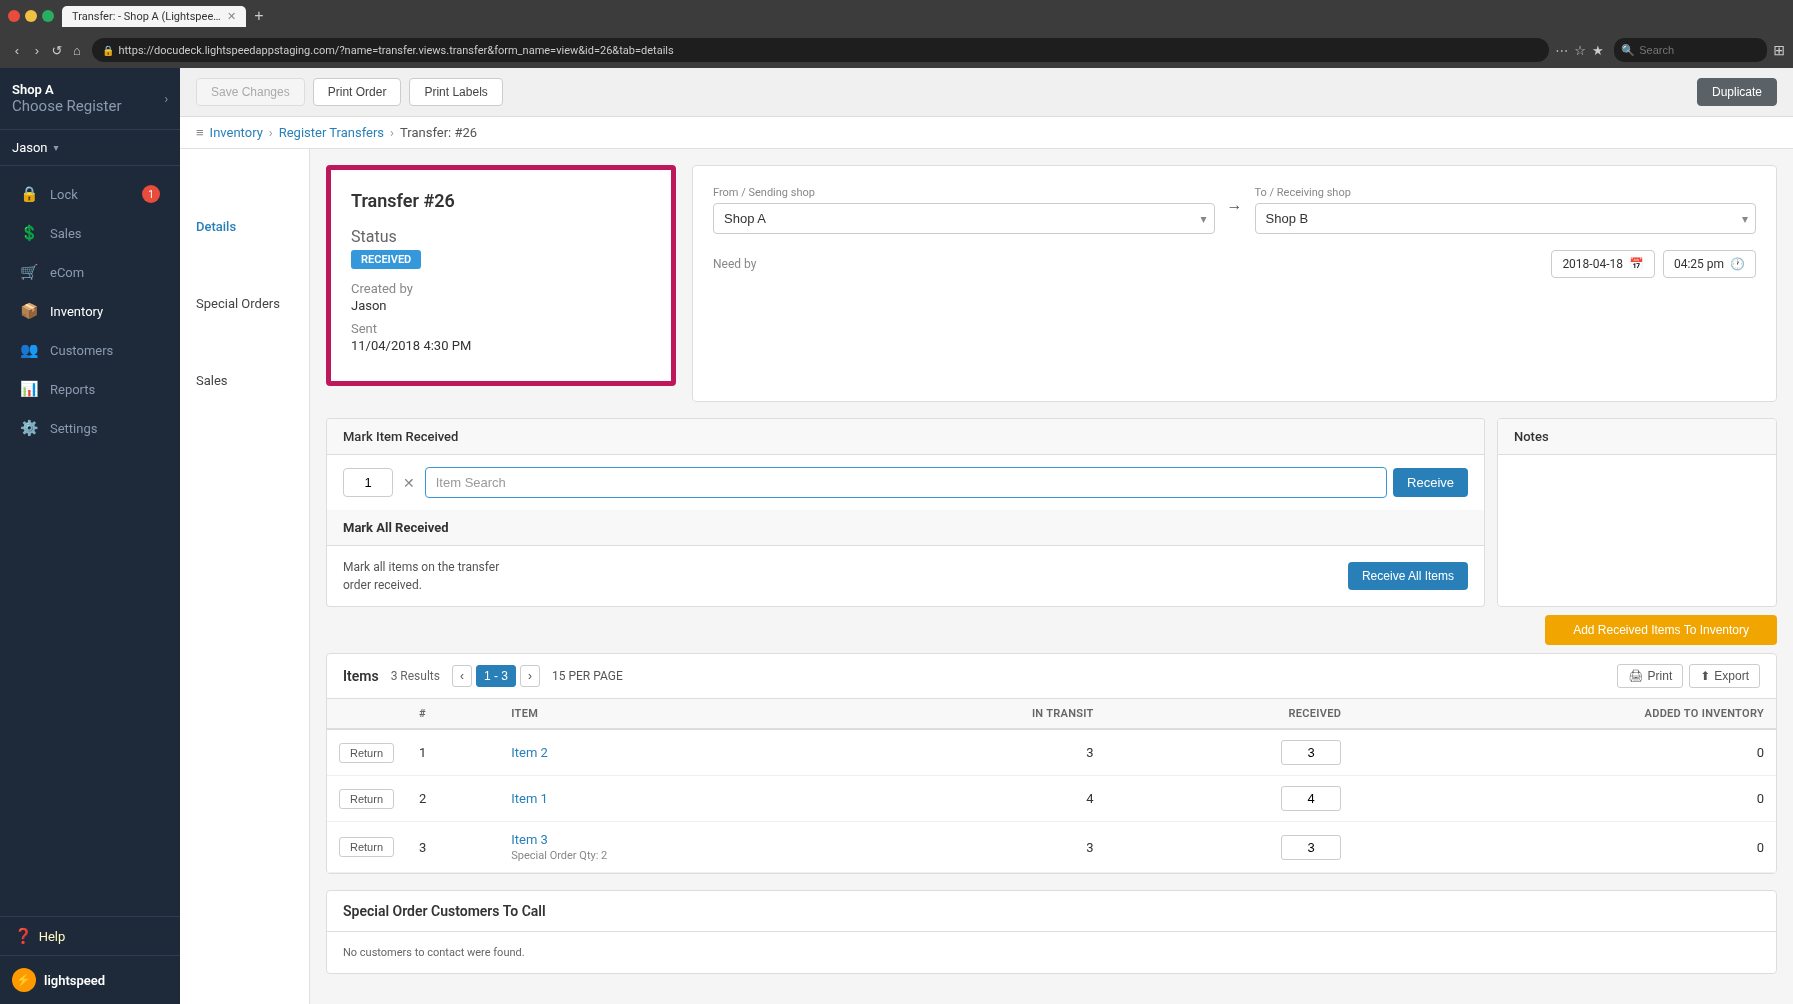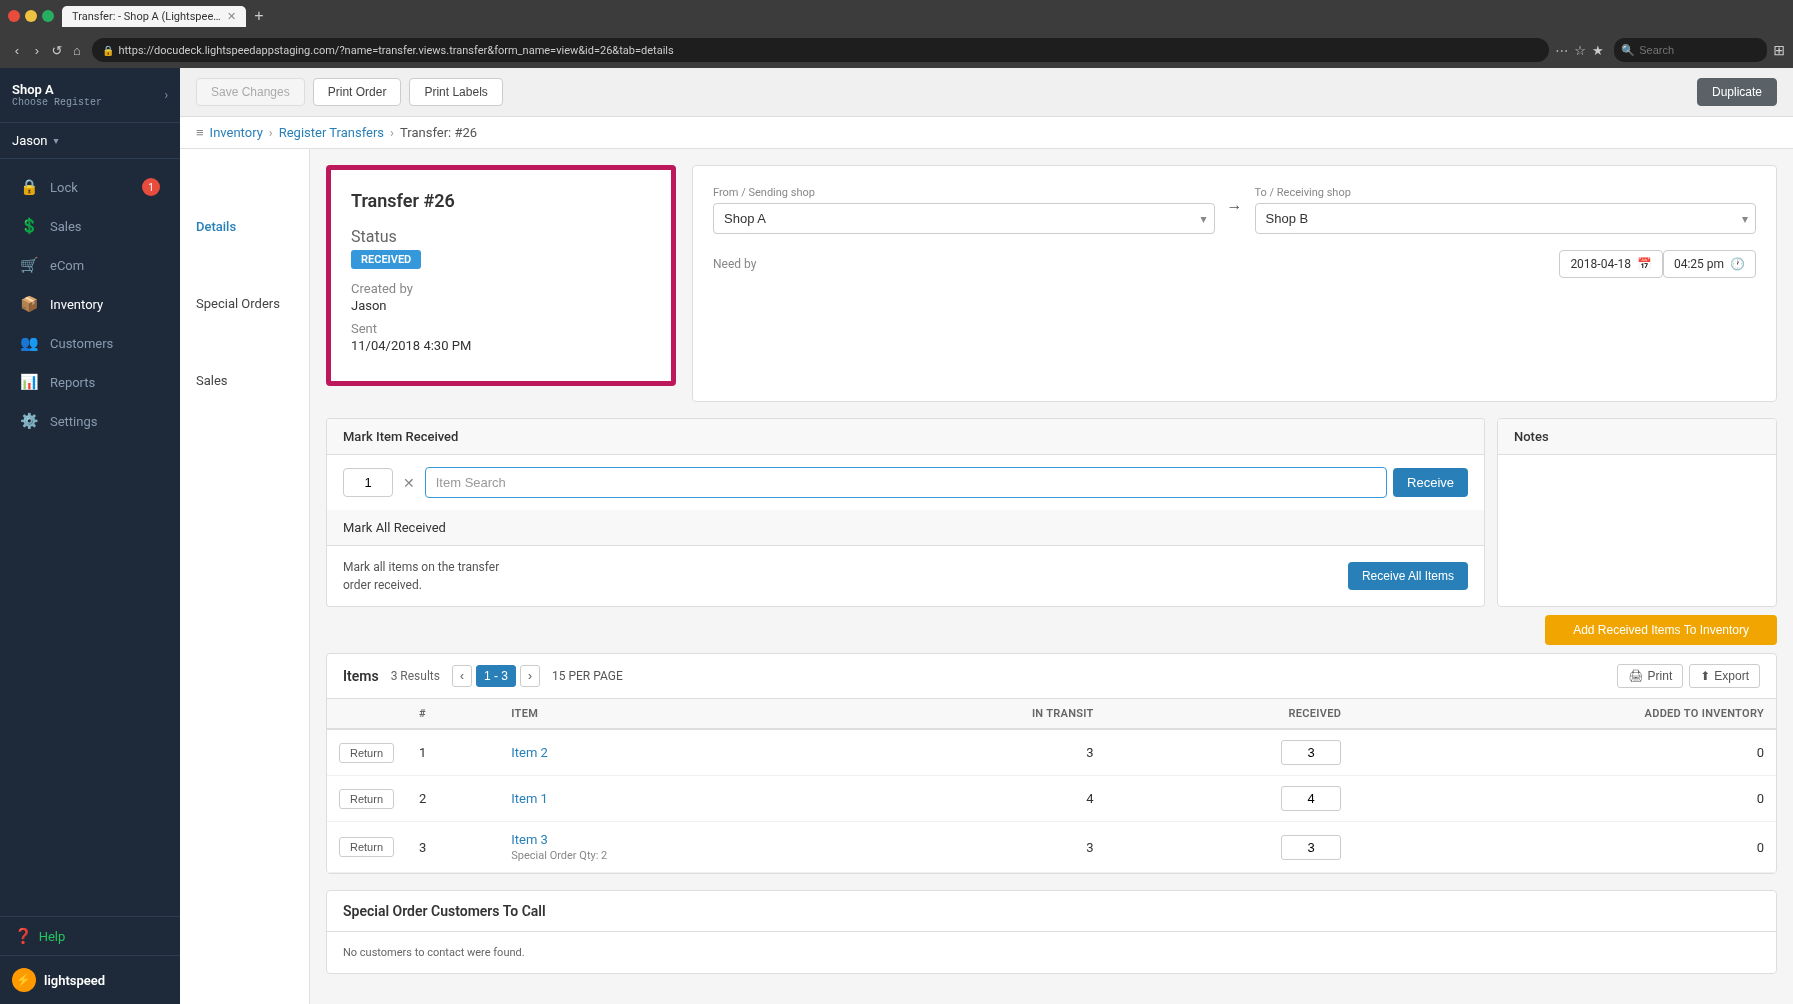--- a/index.html
+++ b/index.html
@@ -9,21 +9,21 @@
     .tab-bar { background: #2b2b2b; height: 32px; display: flex; align-items: flex-end; padding: 0 4px; flex-shrink: 0; }
     .tab { background: #f5f5f5; border-radius: 6px 6px 0 0; padding: 6px 12px; font-size: 11px; color: #333; display: flex; align-items: center; gap: 6px; min-width: 160px; }
 
     
     .app { display: flex; flex: 1; overflow: hidden; }
 
     
     .sidebar { width: 180px; background: #1e2a3a; color: white; display: flex; flex-direction: column; flex-shrink: 0; }
     .sidebar-header { padding: 14px 12px; border-bottom: 1px solid #2d3e52; cursor: pointer; display: flex; align-items: center; justify-content: space-between; }
     .sidebar-shop { font-size: 13px; font-weight: 600; color: white; }
-    .sidebar-sub { font-size: 10px; color: #8a9bb0; font-family: Liberation Mono, monospace; }
+    .sidebar-sub { font-size: 15px; color: #8a9bb0; }
     .sidebar-chevron { color: #8a9bb0; font-size: 12px; }
     .sidebar-user { padding: 10px 12px; border-bottom: 1px solid #2d3e52; display: flex; align-items: center; gap: 6px; cursor: pointer; }
     .sidebar-user-arrow { color: #8a9bb0; font-size: 10px; }
     .sidebar-nav { flex: 1; padding: 8px 0; }
     .nav-item { display: flex; align-items: center; gap: 10px; padding: 10px 14px; cursor: pointer; color: #8a9bb0; font-size: 13px; border-radius: 4px; margin: 1px 6px; }
     .nav-item.active { color: white; }
     .nav-item .nav-icon { font-size: 15px; width: 20px; text-align: center; }
     .nav-item .badge { margin-left: auto; background: #e74c3c; color: white; border-radius: 50%; width: 18px; height: 18px; font-size: 10px; display: flex; align-items: center; justify-content: center; }
     .sidebar-footer { padding: 12px; border-top: 1px solid #2d3e52; display: flex; align-items: center; gap: 8px; }
     .logo-icon { width: 24px; height: 24px; background: #f90; border-radius: 50%; display: flex; align-items: center; justify-content: center; color: white; font-size: 12px; font-weight: bold; }
@@ -65,41 +65,41 @@
 
     
     .shop-row { display: grid; grid-template-columns: 1fr 40px 1fr; gap: 0; align-items: start; }
     .shop-section label { font-size: 11px; color: #888; margin-bottom: 4px; display: block; }
     .shop-select-wrapper { position: relative; }
     .shop-select { width: 100%; border: 1px solid #ccc; border-radius: 4px; padding: 7px 28px 7px 10px; font-size: 13px; background: white; appearance: none; cursor: pointer; color: #333; }
     .shop-arrow { position: absolute; right: 8px; top: 50%; transform: translateY(-50%); color: #888; pointer-events: none; font-size: 12px; }
     .shop-arrow-icon { display: flex; align-items: center; justify-content: center; height: 36px; color: #555; font-size: 16px; }
 
     
-    .need-by-row { display: flex; align-items: center; gap: 0; margin-top: 16px; }
+    .need-by-row { display: flex; align-items: center; gap: 8px; margin-top: 16px; }
     .need-by-label { font-size: 12px; color: #888; flex: 1; }
     .date-input { border: 1px solid #ccc; border-radius: 4px; padding: 6px 10px; font-size: 12px; color: #333; display: flex; align-items: center; gap: 6px; background: white; }
     .date-icon { color: #888; font-size: 12px; }
 
     
     .two-col { display: grid; grid-template-columns: 1fr 280px; gap: 12px; margin-bottom: 16px; }
 
     
     .section-card { background: white; border: 1px solid #ddd; border-radius: 4px; overflow: hidden; }
     .section-header { background: #f8f8f8; border-bottom: 1px solid #ddd; padding: 10px 16px; font-size: 13px; font-weight: 500; color: #333; }
     .section-body { padding: 12px 16px; }
     .receive-row { display: flex; align-items: center; gap: 6px; }
     .qty-input { width: 50px; border: 1px solid #ccc; border-radius: 4px; padding: 6px 8px; font-size: 13px; text-align: center; }
     .clear-btn { border: none; background: transparent; color: #888; cursor: pointer; font-size: 14px; padding: 4px; }
     .item-search-input { flex: 1; border: 1px solid #3498db; border-radius: 4px; padding: 7px 10px; font-size: 13px; color: #333; outline: none; }
     .item-search-input::placeholder { color: #999; }
     .receive-btn { background: #2980b9; color: white; border: none; border-radius: 4px; padding: 7px 14px; font-size: 13px; cursor: pointer; }
 
     
-    .mark-all-header { background: #f8f8f8; border-bottom: 1px solid #ddd; padding: 10px 16px; font-size: 13px; font-weight: 400; color: #333; }
+    .mark-all-header { background: #f8f8f8; border-bottom: 1px solid #ddd; padding: 10px 16px; font-size: 13px; font-weight: 700; color: #333; }
     .mark-all-body { padding: 12px 16px; display: flex; align-items: center; justify-content: space-between; }
     .mark-all-text { font-size: 12px; color: #555; line-height: 1.5; }
     .receive-all-btn { background: #2980b9; color: white; border: none; border-radius: 4px; padding: 7px 14px; font-size: 12px; cursor: pointer; white-space: nowrap; }
 
     
     .notes-area { padding: 12px; height: 120px; }
 
     
     .add-inventory-btn { background: #f0a500; color: white; border: none; border-radius: 4px; padding: 8px 28px; font-size: 12px; cursor: pointer; white-space: nowrap; }
     .add-inventory-row { display: flex; justify-content: flex-end; margin-bottom: 8px; }
@@ -215,21 +215,21 @@
         <span class="nav-icon">📊</span>
         <span>Reports</span>
       </div>
       <div class="nav-item">
         <span class="nav-icon">⚙️</span>
         <span>Settings</span>
       </div>
     </div>
     <div style="padding:10px 14px; border-top:1px solid #2d3e52; display:flex; align-items:center; gap:6px; cursor:pointer;">
       <span style="color:#8a9bb0; font-size:15px;">❓</span>
-      <span style="color:#22c55e; font-size:13px;">Help</span>
+      <span style="color:#fef9c3; font-size:13px;">Help</span>
     </div>
     <div class="sidebar-footer">
       <div class="logo-icon">⚡</div>
       <span style="color:white; font-size:13px; font-weight:600;">lightspeed</span>
     </div>
   </div>
 
   <div class="main">
 
     <div class="toolbar">

